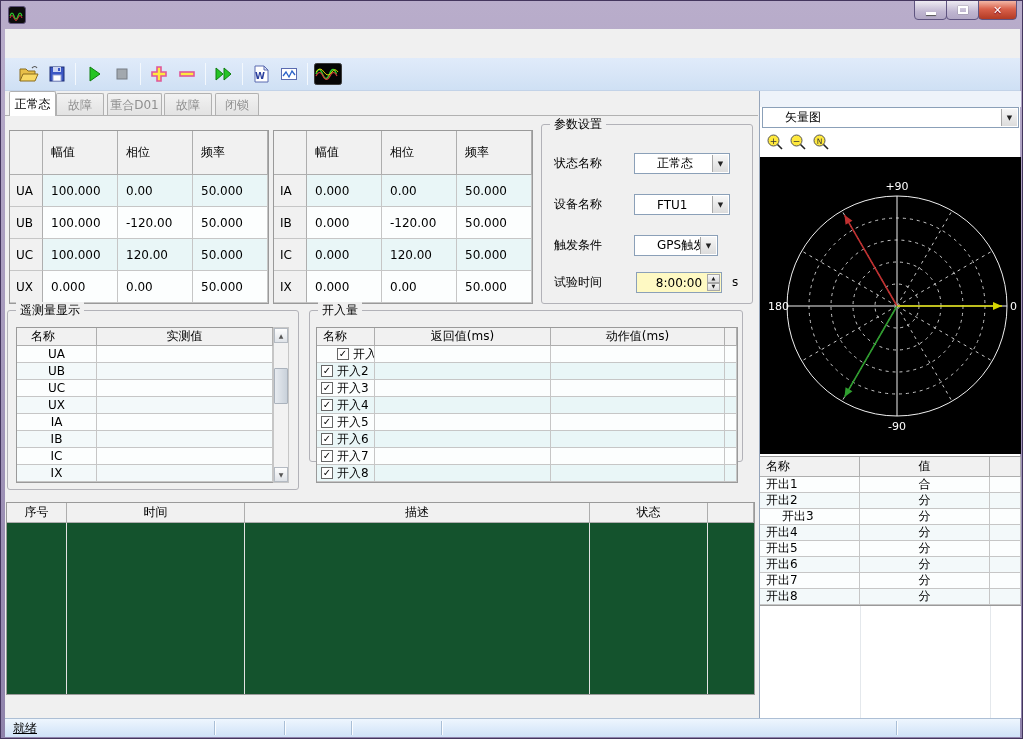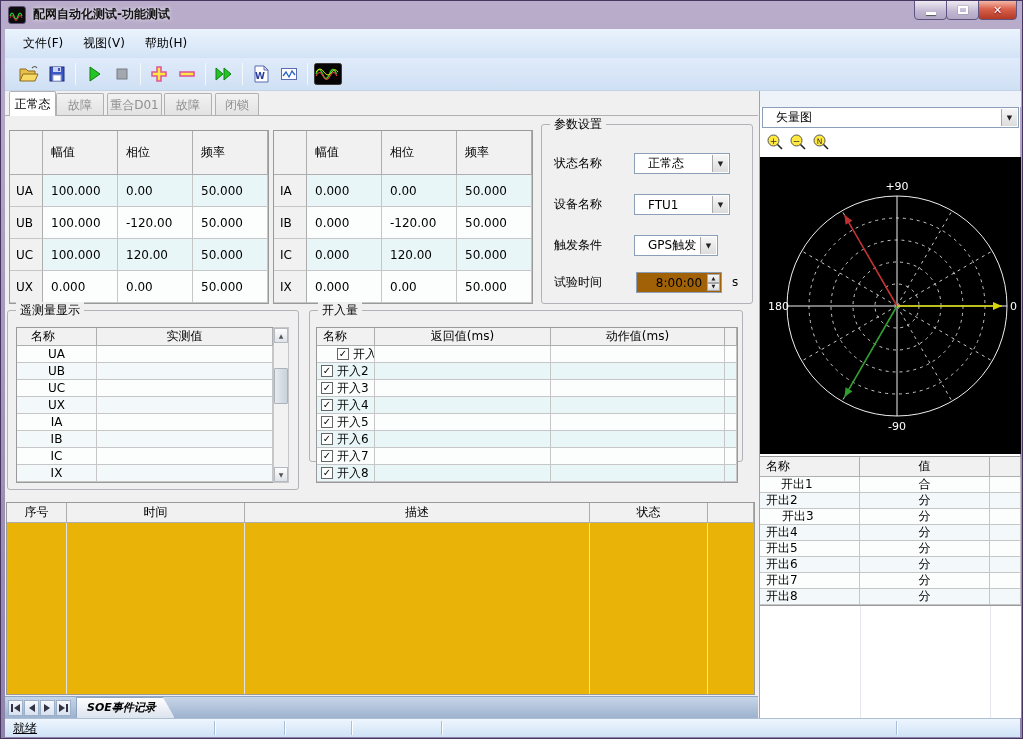--- a/index.html
+++ b/index.html
@@ -40,42 +40,42 @@
   .left-panel{ left:0; top:62px; width:753px; height:605px; }
   .tabstrip{ left:0; top:0; width:753px; height:25px; }
   .tab{ position:absolute; top:2px; height:23px; background:linear-gradient(#f2f2f2,#e2e2e2);
     border:1px solid #b1b1b1; border-bottom:none; border-radius:2px 2px 0 0;
     color:#8f8f8f; text-align:center; line-height:22px; }
   .tab.active{ top:0; height:25px; background:#fff; color:#000; z-index:3; line-height:24px; }
   .tabpage{ left:0; top:24px; width:753px; height:581px; background:#f0f0f0;
     border-top:1px solid #b1b1b1; }
 
   
-  .grid-table{ position:absolute; display:grid; background:#eab308; border:1px solid #9a9a9a; }
+  .grid-table{ position:absolute; display:grid; background:#14532d; border:1px solid #9a9a9a; }
   .cell{ border-right:1px solid #c6c6c6; border-bottom:1px solid #c6c6c6;
     display:flex; align-items:center; padding-left:8px; overflow:hidden; white-space:nowrap;}
   .cell.hd{ background:#f1f1f1; border-right-color:#aeaeae; border-bottom-color:#aeaeae; }
   .cell.ctr{ justify-content:center; padding-left:0; }
   .cell.namec{ background:#f1f1f1; border-right-color:#aeaeae; padding-left:6px; }
   .row-a{ background:#e9f6f7; }
   .row-b{ background:#fcfefe; }
   .row-c{ background:#f3f9fa; }
 
   
   .gbox{ position:absolute; border:1px solid #b2b2b8; border-radius:3px; }
   .gbox>.legend{ position:absolute; top:-9px; left:8px; background:#f0f0f0; padding:0 4px;
     line-height:16px; }
 
   
   .combo{ position:absolute; height:21px; background:#fff; border:1px solid #8ba0b8;
-    display:flex; align-items:center; padding-left:13px; }
+    display:flex; align-items:center; padding-left:22px; }
   .dbtn{ position:absolute; right:1px; top:1px; bottom:1px; width:16px;
     background:linear-gradient(#f7f7f7,#dcdcdc); border-left:1px solid #a8a8a8;
     display:flex; align-items:center; justify-content:center; font-size:7px; color:#222; }
-  .spin{ position:absolute; height:21px; background:#a16207; border:1px solid #8ba0b8;
+  .spin{ position:absolute; height:21px; background:#fef9c3; border:1px solid #8ba0b8;
     display:flex; align-items:center; justify-content:center; }
   .spinbtns{ position:absolute; right:1px; top:1px; width:13px; height:17px;
     display:flex; flex-direction:column; }
   .spinbtns div{ flex:1; background:linear-gradient(#f7f7f7,#dcdcdc); border:1px solid #a8a8a8;
     font-size:5px; color:#222; display:flex; align-items:center; justify-content:center; line-height:1;}
 
   .flabel{ position:absolute; height:21px; line-height:21px; }
 
   
   .cb{ width:12px; height:12px; border:1px solid #676767; background:#fff; margin-right:4px;
@@ -121,39 +121,33 @@
 
 <div class="screen">
 
   <div class="abs titlebar">
     <div class="abs app-icon">
       <svg width="16" height="16" viewBox="0 0 16 16">
         <path d="M1 9 q2-6 4 0 q2 6 4 0 q2-6 4 0" stroke="#2fd22f" fill="none" stroke-width="1.2"></path>
         <path d="M1 11 q2-5 4 0 q2 5 4 0 q2-5 4 0" stroke="#d03a3a" fill="none" stroke-width="1"></path>
       </svg>
     </div>
-    <div class="abs title-text">配网自动化测试-功能测试</div>
     <div class="abs winbtn" style="left:913px;width:33px">
         <div class="gl-min"></div>
       </div>
     <div class="abs winbtn" style="left:945px;width:33px">
         <div class="gl-max"></div>
       </div>
     <div class="abs winbtn close" style="left:977px;width:39px">
         <div class="gl-close">✕</div>
       </div>
   </div>
 
   <div class="abs client">
 
-    <div class="abs menubar">
-      <div class="menu-item">文件(F)</div>
-      <div class="menu-item">视图(V)</div>
-      <div class="menu-item">帮助(H)</div>
-    </div>
 
     <div class="abs toolbar">
       <div class="tbtn">
         <svg width="22" height="20" viewBox="0 0 22 20">
           <path d="M2 17 V5 h6 l2 2 h7 v3" fill="#e8c049" stroke="#8a6c1e"></path>
           <path d="M2 17 l3-7 h15 l-3 7 z" fill="#f8d964" stroke="#8a6c1e"></path>
           <path d="M14 4 q3-3 5 0" fill="none" stroke="#555" stroke-width="1.2"></path>
         </svg>
       </div>
       <div class="tbtn">
@@ -484,21 +478,21 @@
               <polygon points="84.50000000000003,58.06733260263394 92.46410161513778,63.86156123669389 85.53589838486228,67.86156123669389" fill="#c03030"></polygon>
             </g>
         </svg>
       </div>
 
       <div class="grid-table" style="left:0px;top:365px;width:261px;border-left:none;border-right:none;grid-template-columns:100px 130px 1fr;grid-template-rows:20px repeat(8,16px);">
         <div class="cell hd" style="padding-left:6px">名称</div>
         <div class="cell hd ctr">值</div>
         <div class="cell hd"></div>
 
-        <div class="cell row-b" style="padding-left:21px">开出1</div>
+        <div class="cell row-b" style="padding-left:6px">开出1</div>
         <div class="cell ctr row-b">合</div>
         <div class="cell row-b"></div>
         <div class="cell row-c" style="padding-left:6px">开出2</div>
         <div class="cell ctr row-c">分</div>
         <div class="cell row-c"></div>
         <div class="cell row-b" style="padding-left:22px">开出3</div>
         <div class="cell ctr row-b">分</div>
         <div class="cell row-b"></div>
         <div class="cell row-c" style="padding-left:6px">开出4</div>
         <div class="cell ctr row-c">分</div>
@@ -515,45 +509,20 @@
         <div class="cell row-c" style="padding-left:6px">开出8</div>
         <div class="cell ctr row-c">分</div>
         <div class="cell row-c"></div>
       </div>
       <div class="faintcols" style="left:0;top:515px;width:261px;height:112px">
         <div style="left:100px"></div>
           <div style="left:230px"></div>
       </div>
     </div>
 
-    <div class="abs soebar">
-      <div class="navbtn">
-        <svg width="9" height="8" viewBox="0 0 9 8">
-            <rect x="0" y="0" width="2" height="8" fill="#334"></rect>
-            <polygon points="9,0 3,4 9,8" fill="#334"></polygon>
-          </svg>
-      </div>
-      <div class="navbtn">
-        <svg width="7" height="8" viewBox="0 0 7 8">
-            <polygon points="7,0 1,4 7,8" fill="#334"></polygon>
-          </svg>
-      </div>
-      <div class="navbtn">
-        <svg width="7" height="8" viewBox="0 0 7 8">
-            <polygon points="0,0 6,4 0,8" fill="#334"></polygon>
-          </svg>
-      </div>
-      <div class="navbtn">
-        <svg width="9" height="8" viewBox="0 0 9 8">
-            <polygon points="0,0 6,4 0,8" fill="#334"></polygon>
-            <rect x="7" y="0" width="2" height="8" fill="#334"></rect>
-          </svg>
-      </div>
-      <div class="soetab">SOE事件记录</div>
-    </div>
 
     <div class="abs statusbar">
       <div class="abs st-text">就绪</div>
       <div class="st-sep" style="left:209px"></div>
       <div class="st-sep" style="left:279px"></div>
       <div class="st-sep" style="left:346px"></div>
       <div class="st-sep" style="left:436px"></div>
       <div class="st-sep" style="left:891px"></div>
     </div>
 

